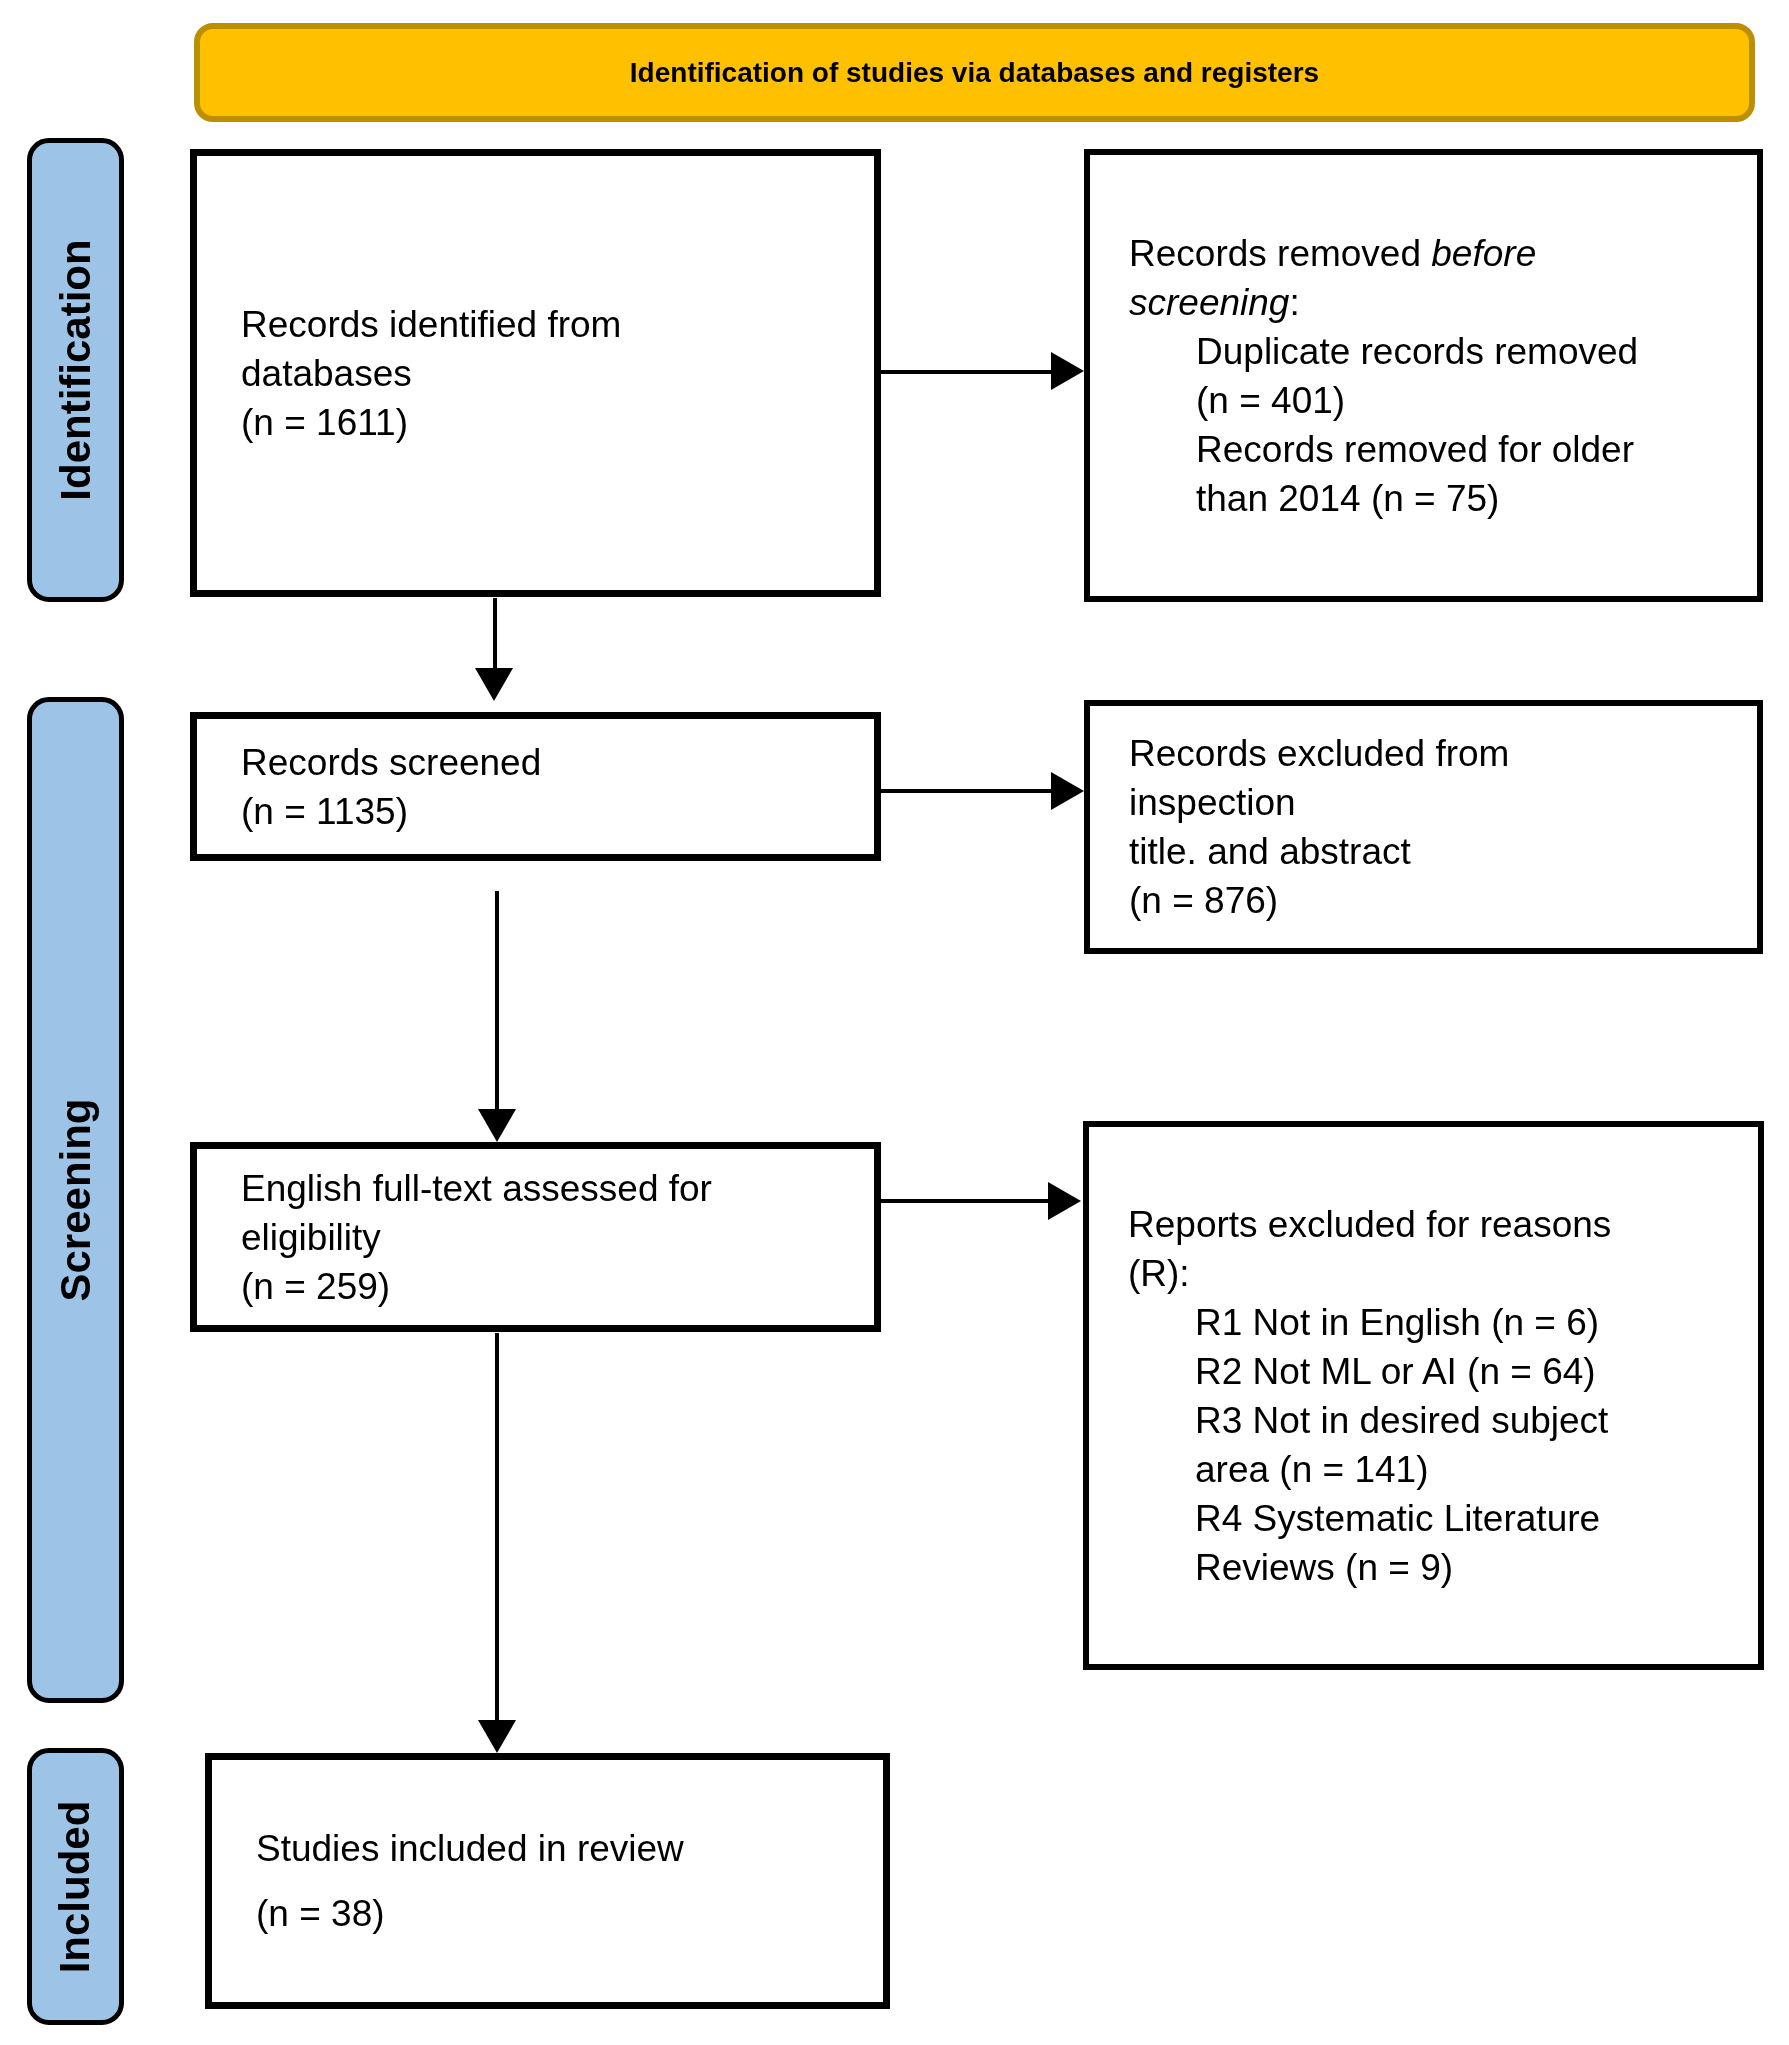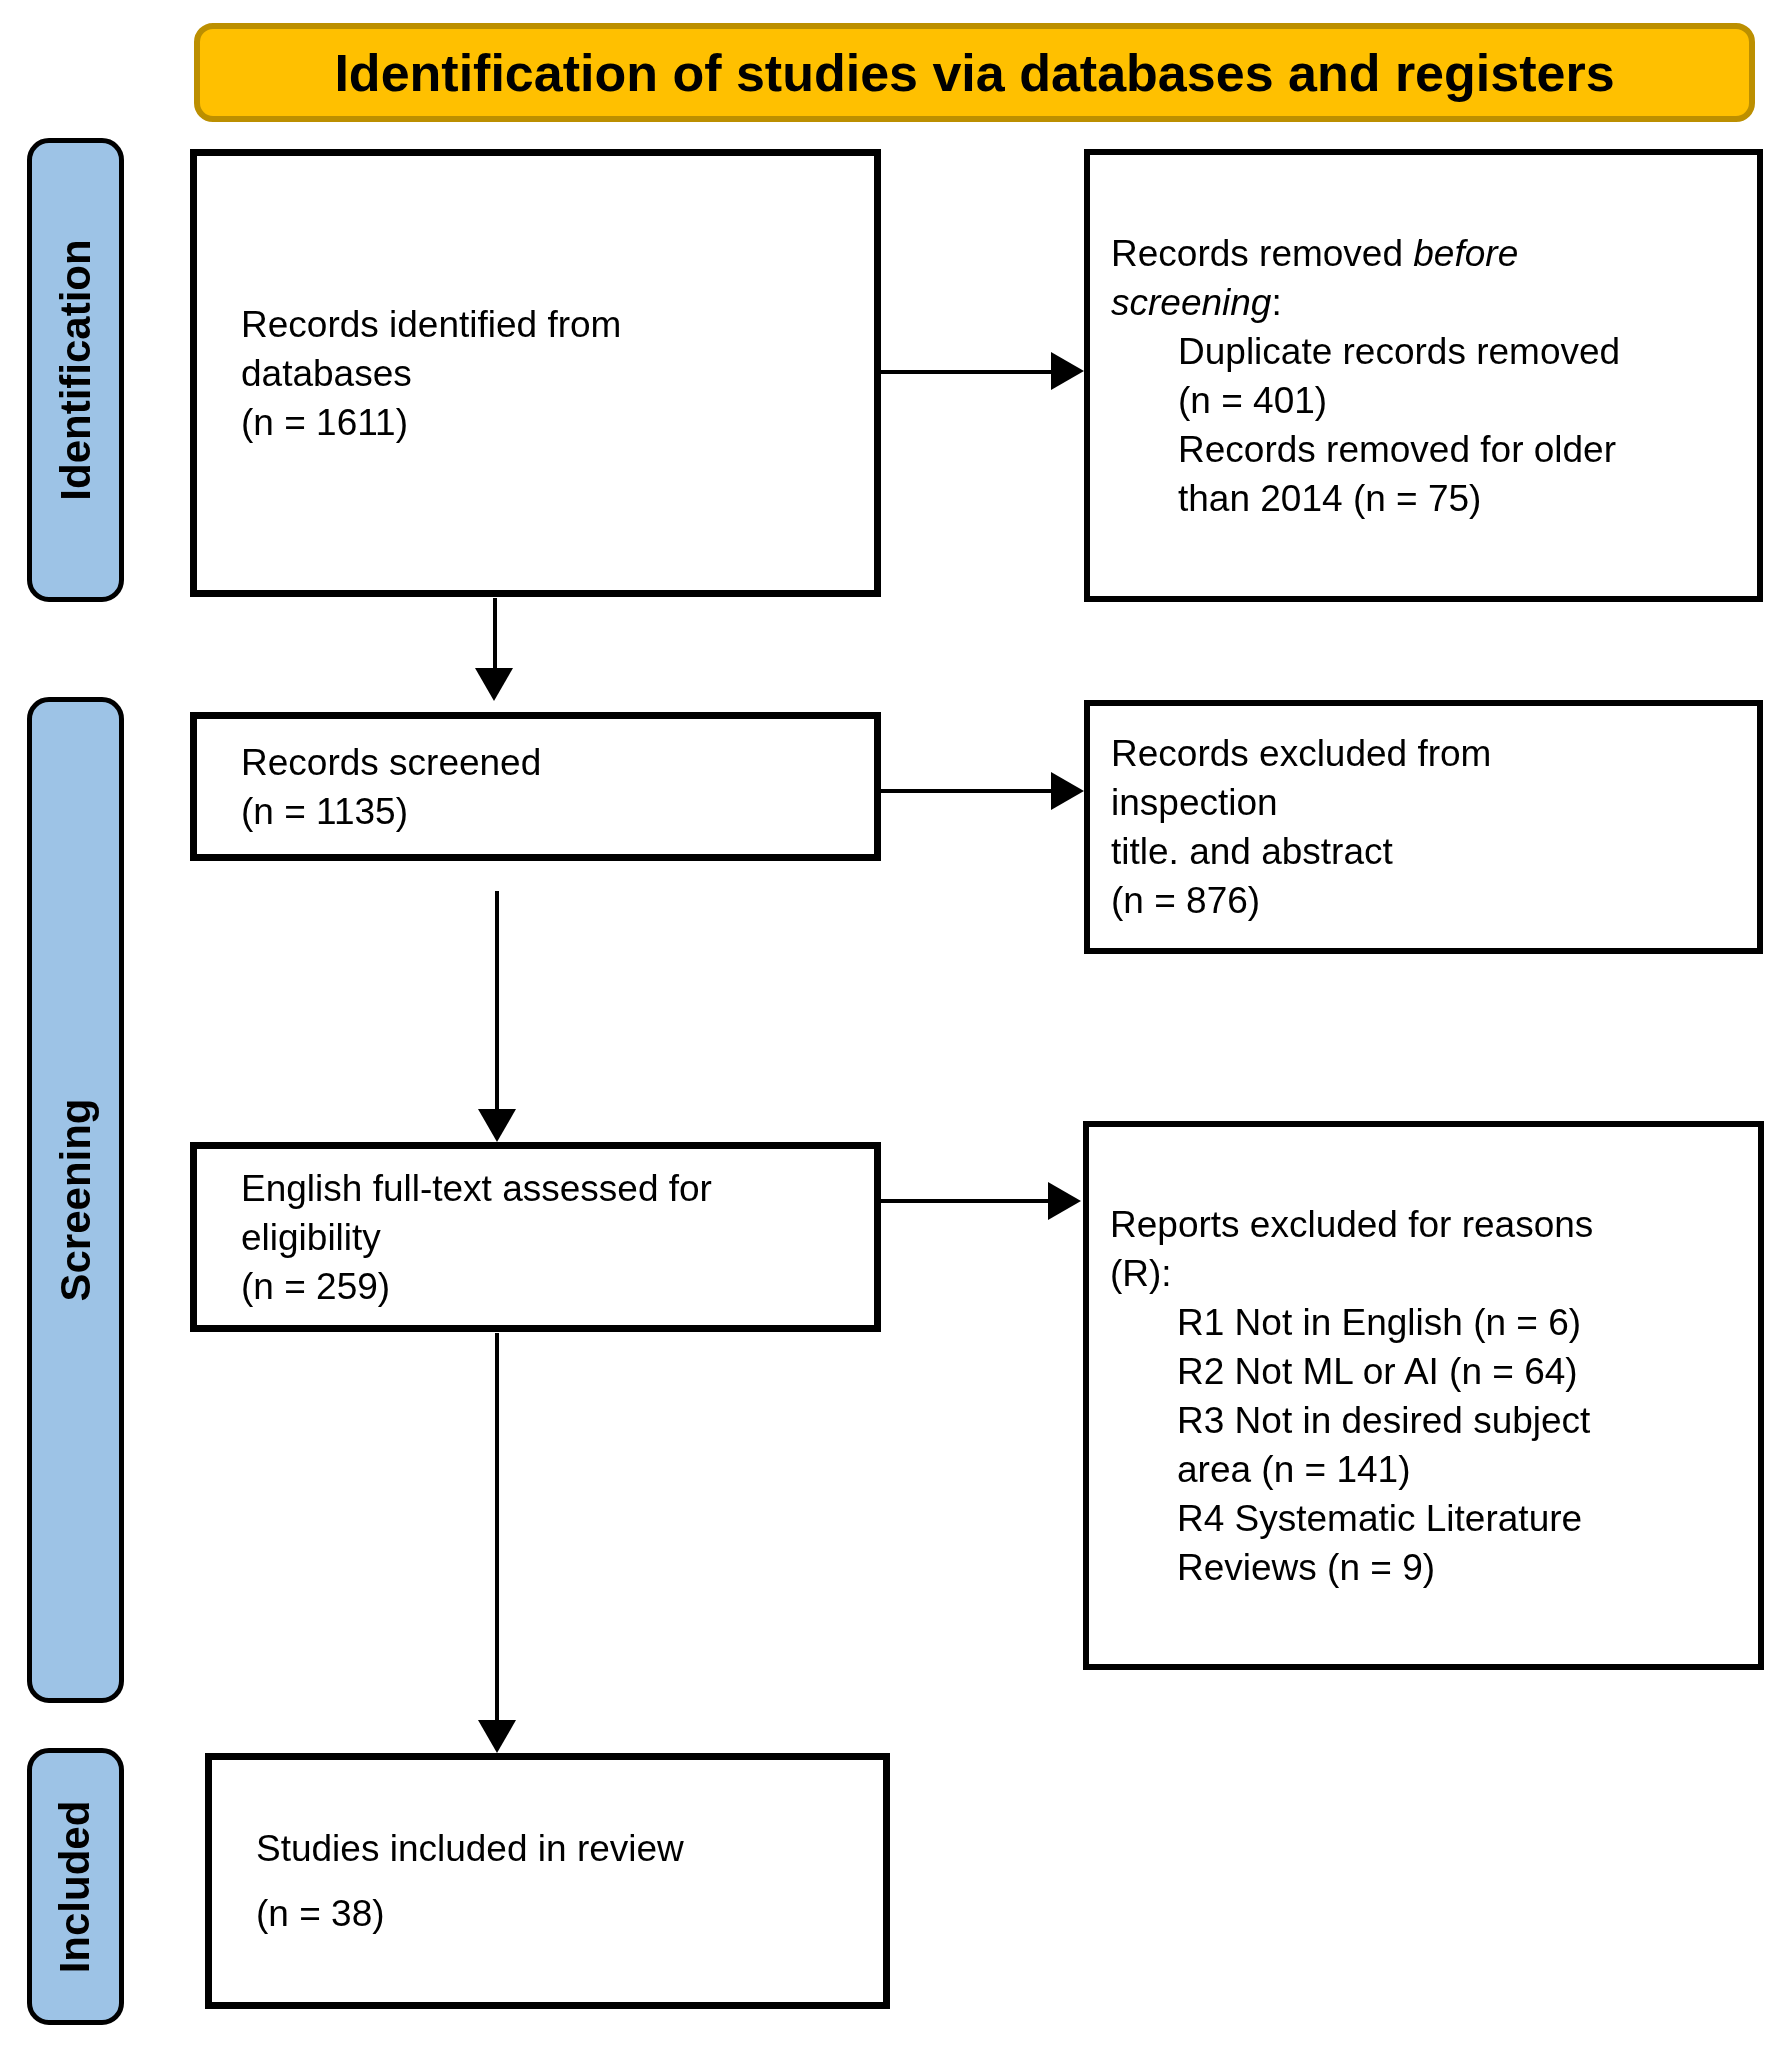--- a/index.html
+++ b/index.html
@@ -13,21 +13,21 @@
   }
   .banner{
     position:absolute;
     left:194px; top:23px;
     width:1561px; height:99px;
     background:var(--banner-fill,#FFC000);
     border:6.4px solid var(--banner-border,#BC8F00);
     border-radius:19px;
     box-sizing:border-box;
     display:flex;align-items:center;justify-content:center;
-    font-size:52px;font-weight:bold;
+    font-size:28px;font-weight:bold;
   }
   .side{
     position:absolute;
     left:27px;
     width:97px;
     background:var(--side-fill,#9DC3E6);
     border:5.8px solid #000;
     border-radius:22px;
     box-sizing:border-box;
     display:flex;align-items:center;justify-content:center;
@@ -45,21 +45,21 @@
     background:#fff;
     border:7.7px solid #000;
     box-sizing:border-box;
     display:flex;flex-direction:column;justify-content:center;
     font-size:37px;
     padding-left:44px;padding-right:13px;
   }
   .fbox .line{line-height:49px;}
   .fbox .line.indent{padding-left:67px;}
   .fbox .it{font-style:italic;}
-  .rbox{border-width:6.4px;padding-left:21px;}
+  .rbox{border-width:6.4px;padding-left:39px;}
   .box-identified{left:190px;top:149px;width:691px;height:448px;}
   .box-removed{left:1084px;top:149px;width:679px;height:453px;}
   .box-screened{left:190px;top:712px;width:691px;height:149px;}
   .box-excluded-inspection{left:1084px;top:700px;width:679px;height:254px;}
   .box-fulltext{left:190px;top:1142px;width:691px;height:190px;}
   .box-excluded-reasons{left:1083px;top:1121px;width:681px;height:549px;}
   .box-included{left:205px;top:1753px;width:685px;height:256px;gap:16px;}
   .stem-v{position:absolute;width:3.8px;background:#000;}
   .stem-h{position:absolute;height:3.8px;background:#000;}
   .head-down{

